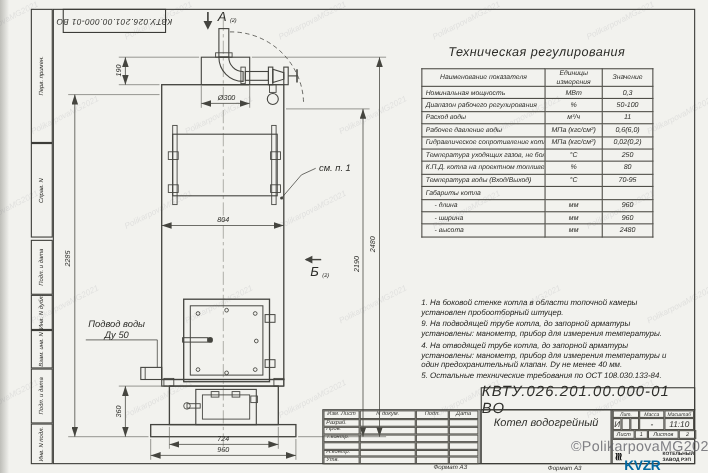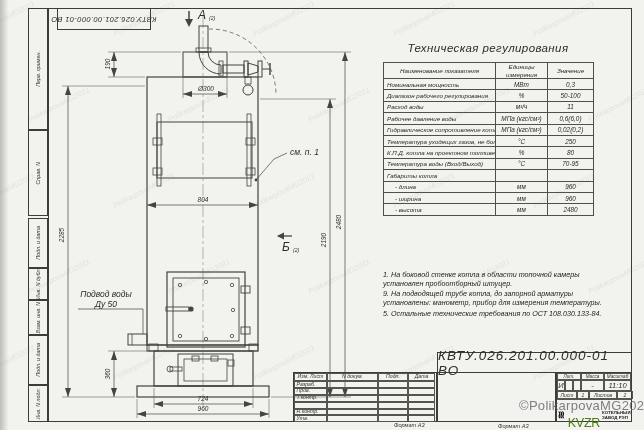--- a/index.html
+++ b/index.html
@@ -30,21 +30,21 @@
   .name-cell { left:437px; top:372px; width:119px; height:50px; border:1.2px solid #3c3c38; text-align:center; font-style:italic; font-size:10px; line-height:1.4; padding-top:5px; z-index:4; }
   .right-col { left:556px; top:372px; width:76px; height:50px; border:1.2px solid #3c3c38; display:flex; flex-direction:column; z-index:4; }
   .rc-head { display:grid; grid-template-columns:24px 23px 1fr; height:7px; }
   .rc-head div { border:.5px solid #55544e; font-style:italic; font-size:4.6px; display:flex; align-items:center; justify-content:center; }
   .rc-val { display:grid; grid-template-columns:8px 8px 8px 23px 1fr; height:15px; }
   .rc-val div { border:.5px solid #55544e; font-style:italic; font-size:7.5px; display:flex; align-items:center; justify-content:center; }
   .rc-sheet { display:grid; grid-template-columns:20px 12px 28px 16px; height:8px; }
   .rc-sheet div { border:.5px solid #55544e; font-style:italic; font-size:5px; display:flex; align-items:center; justify-content:center; }
   .rc-comp { flex:1; display:flex; align-items:center; justify-content:center; gap:2px; border-top:.5px solid #55544e; }
   .logo-coil { font-weight:bold; font-size:10px; transform:rotate(90deg); line-height:1; color:#101010; }
-  .logo-text { font-weight:normal; font-size:12.5px; letter-spacing:-.3px; color:#4d7c0f;margin-top:16px; }
+  .logo-text { font-weight:bold; font-size:12.5px; letter-spacing:-.3px; color:#0369a1;margin-top:16px; }
   .comp-name { font-size:4.4px; line-height:1.2; text-align:left; font-weight:bold; color:#222; }
   .format-label { font-style:italic; font-size:5.6px; color:#33332f; z-index:4; }
   #watermark-layer { position:absolute; inset:0; z-index:1; }
   .wm { position:absolute; font-size:7.5px; color:#6c6c78; opacity:.13; transform:rotate(-27deg); white-space:nowrap; font-style:italic; }
   .copyright { left:519px; top:398px; font-size:13px; color:#63636a; opacity:.8; letter-spacing:.3px; z-index:20; }
   #drawing { position:absolute; inset:0; z-index:2; }
 </style>
 </head>
 <body>
 
@@ -328,20 +328,21 @@
           <td class="sub">- высота</td>
           <td class="ctr">мм</td>
           <td class="ctr">2480</td>
         </tr>
       </tbody>
   </table>
 
   <div class="abs notes">
       <p>1. На боковой стенке котла в области топочной камеры установлен пробоотборный штуцер.</p>
       <p>9. На подводящей трубе котла, до запорной арматуры установлены: манометр, прибор для измерения температуры.</p>
+      <p>4. На отводящей трубе котла, до запорной арматуры установлены: манометр, прибор для измерения температуры и один предохранительный клапан. Dу не менее 40 мм.</p>
       <p>5. Остальные технические требования по ОСТ 108.030.133-84.</p>
     </div>
 
   <div class="abs doc-cell">КВТУ.026.201.00.000-01 ВО</div>
 
   <div class="abs sig-grid">
     <div class="tb-cell hd">Изм. Лист</div>
     <div class="tb-cell hd">N докум.</div>
     <div class="tb-cell hd">Подп.</div>
     <div class="tb-cell hd">Дата</div>
@@ -366,20 +367,21 @@
       <div class="tb-cell"></div>
       <div class="tb-cell"></div>
       <div class="tb-cell"></div>
       <div class="tb-cell">Утв.</div>
       <div class="tb-cell"></div>
       <div class="tb-cell"></div>
       <div class="tb-cell"></div>
     </div>
 
   <div class="abs name-cell">
+    <div>Котел водогрейный</div>
   </div>
 
   <div class="abs right-col">
     <div class="rc-head">
       <div>Лит.</div>
       <div>Масса</div>
       <div>Масштаб</div>
     </div>
     <div class="rc-val">
       <div>И</div>

